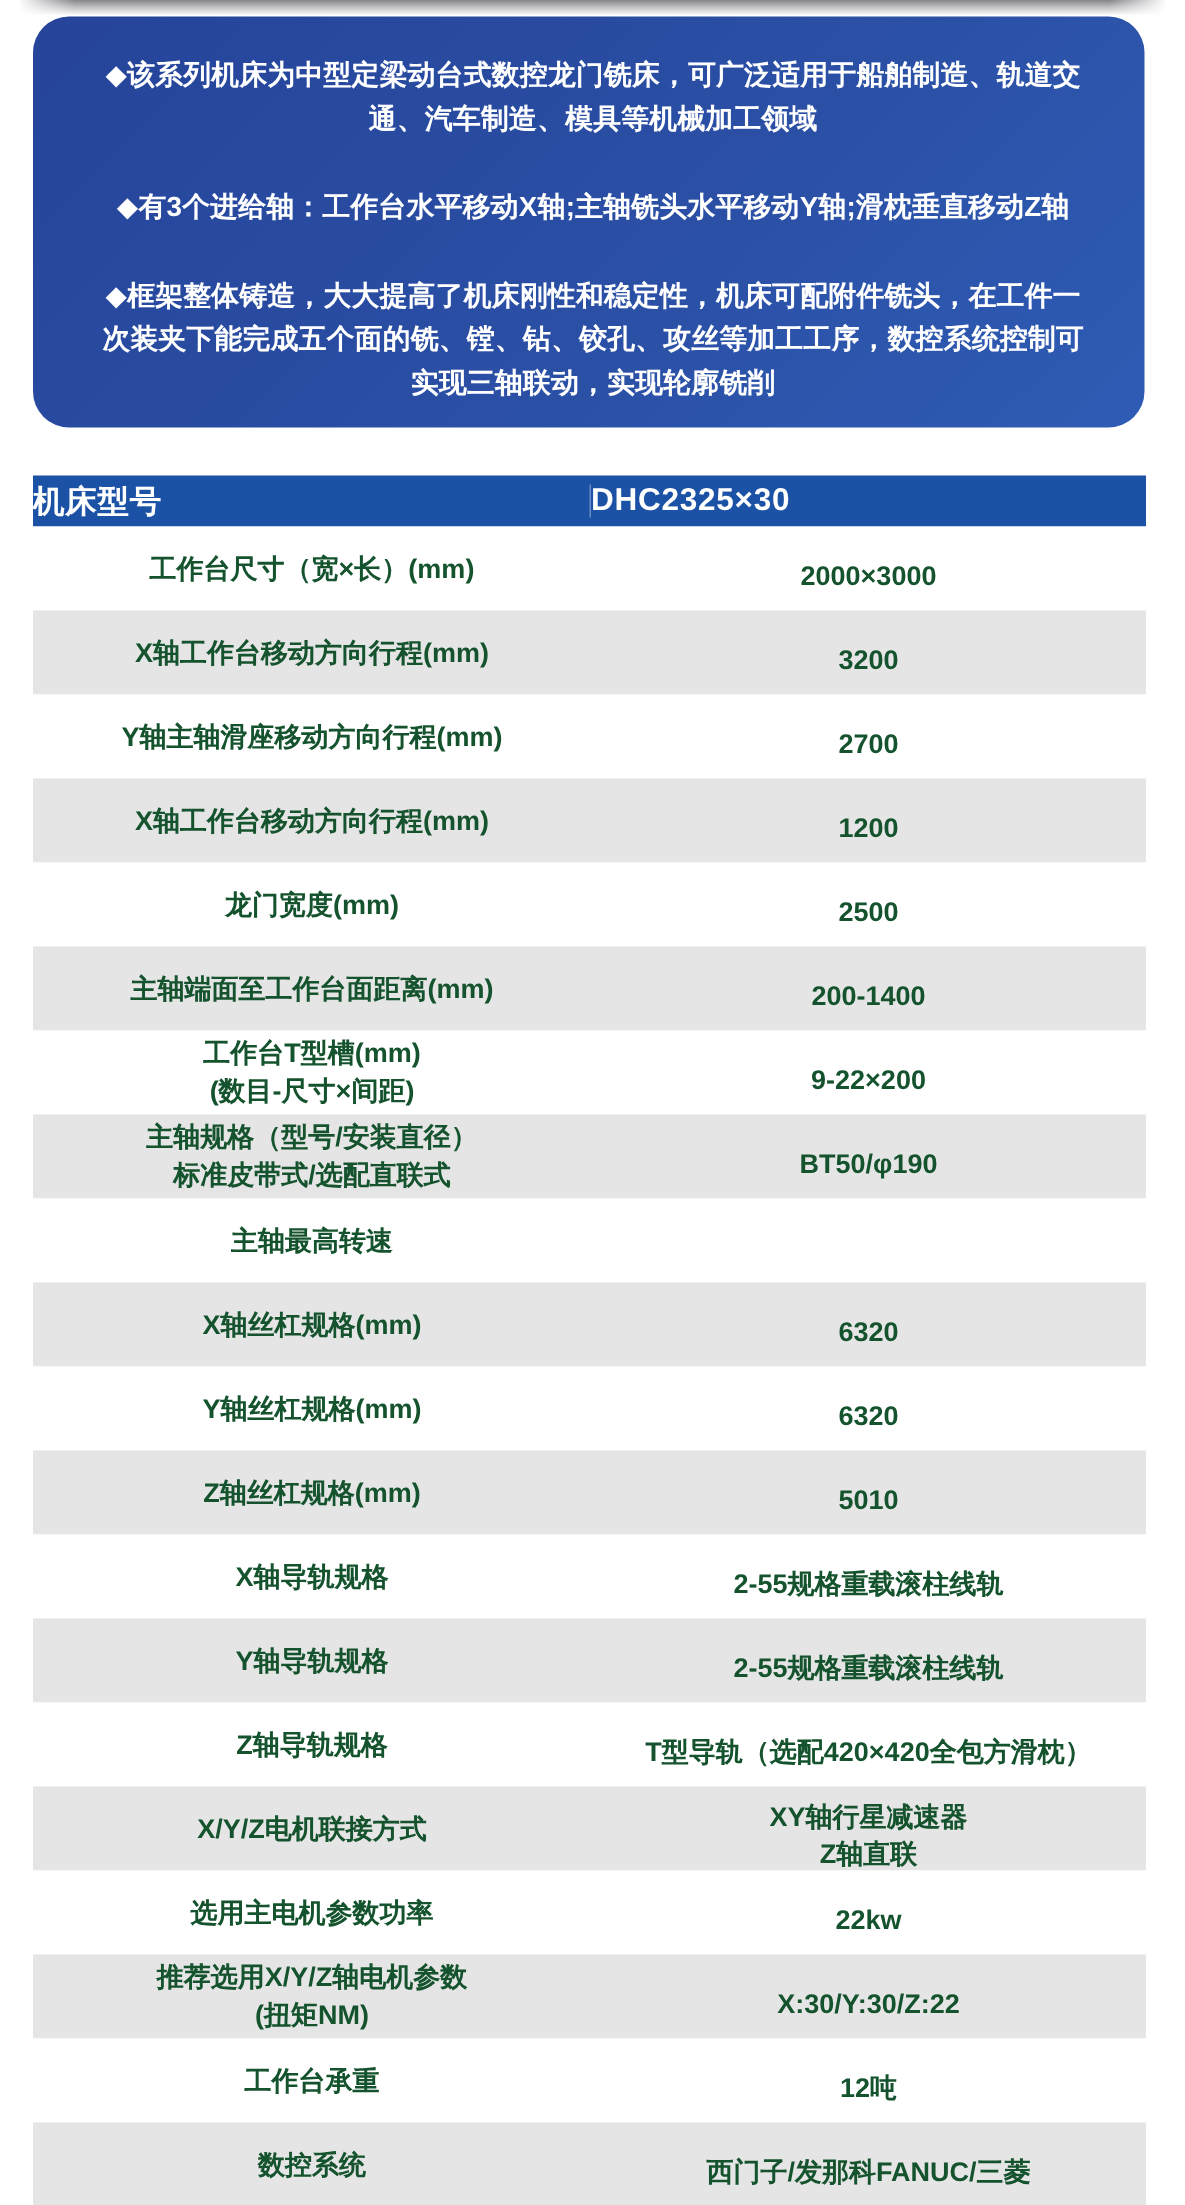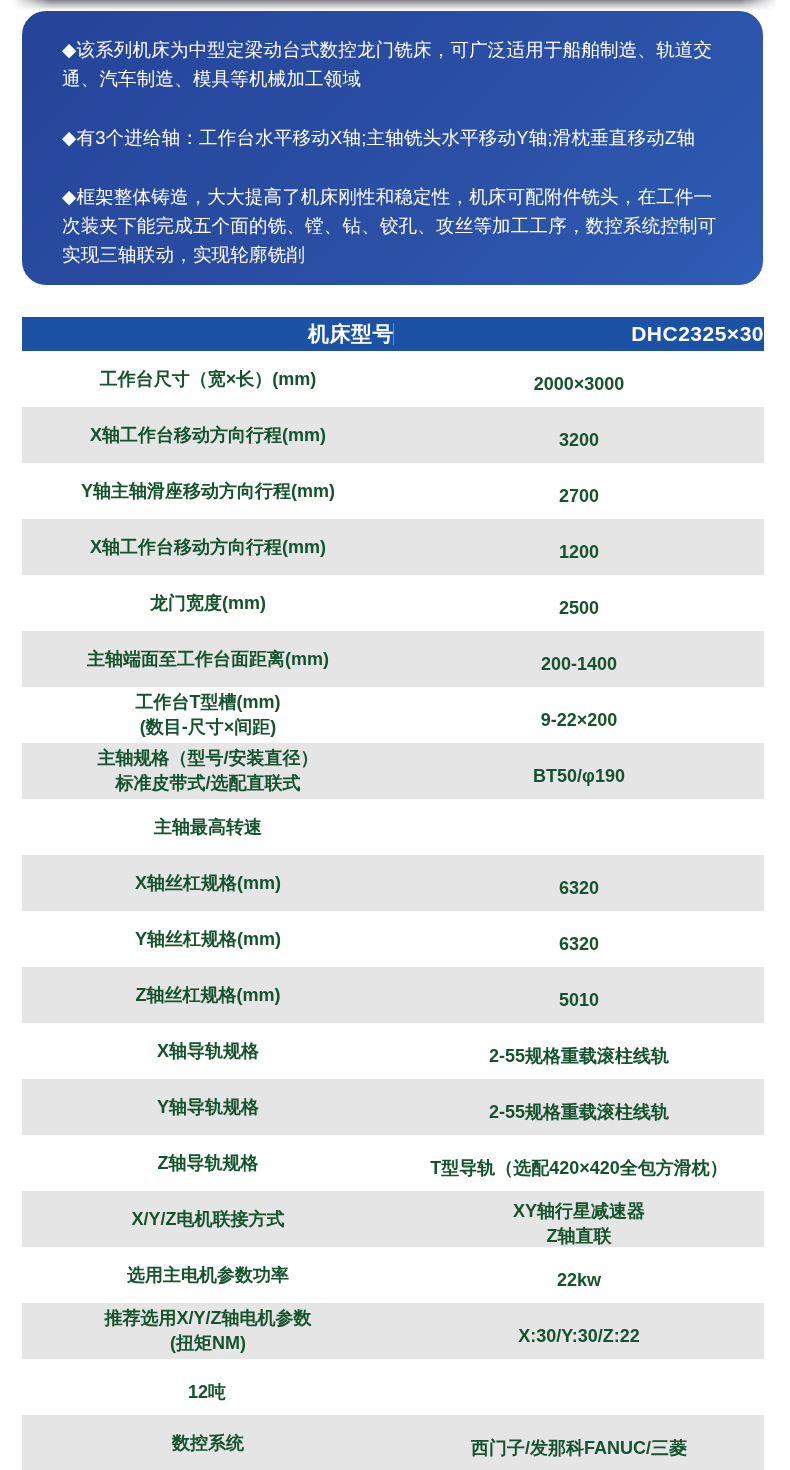--- a/index.html
+++ b/index.html
@@ -30,31 +30,31 @@
     position:relative;z-index:2;
     margin:11px 0 0 22px;width:741px;height:274px;
     border-radius:24px;
     padding:24px 34px 0 40px;
     background:linear-gradient(135deg,var(--panel-blue-dark) 0%,var(--panel-blue) 55%,var(--panel-blue-light) 100%);
     color:#fff;
   }
   .intro-panel p{
     margin:0 0 30px;
     font-size:18.5px;line-height:29px;letter-spacing:.2px;
-    font-weight:400;
-    text-align:left;
+    font-weight:700;
+    text-align:center;
   }
   
   .spec-table{margin:32px 0 0 22px;width:742px;}
   .spec-header{
     display:flex;height:34px;align-items:center;
     background:var(--accent-blue);color:#fff;
   }
   .spec-header .hcell{
-    text-align:right;font-weight:700;font-size:21px;letter-spacing:.5px;
+    text-align:left;font-weight:700;font-size:21px;letter-spacing:.5px;
   }
   .spec-header .hcell.param{flex:0 0 372px;position:relative;}
   .spec-header .hcell.param::after{
     content:"";position:absolute;right:0;top:3px;bottom:3px;width:1px;
     background:rgba(255,255,255,.35);
   }
   .spec-header .hcell.model{flex:0 0 370px;}
   .spec-row{display:flex;height:56px;align-items:center;background:#fff;}
   .spec-row:nth-child(even){background:var(--row-gray);}
   .cell{
@@ -170,20 +170,21 @@
     <div class="cell value">22kw</div>
   </div>
 
   <div class="spec-row">
     <div class="cell label">推荐选用X/Y/Z轴电机参数
 (扭矩NM)</div>
     <div class="cell value">X:30/Y:30/Z:22</div>
   </div>
 
   <div class="spec-row">
+    <div class="cell label">工作台承重</div>
     <div class="cell value">12吨</div>
   </div>
 
   <div class="spec-row">
     <div class="cell label">数控系统</div>
     <div class="cell value">西门子/发那科FANUC/三菱</div>
   </div>
 </div>
 </div>
 

